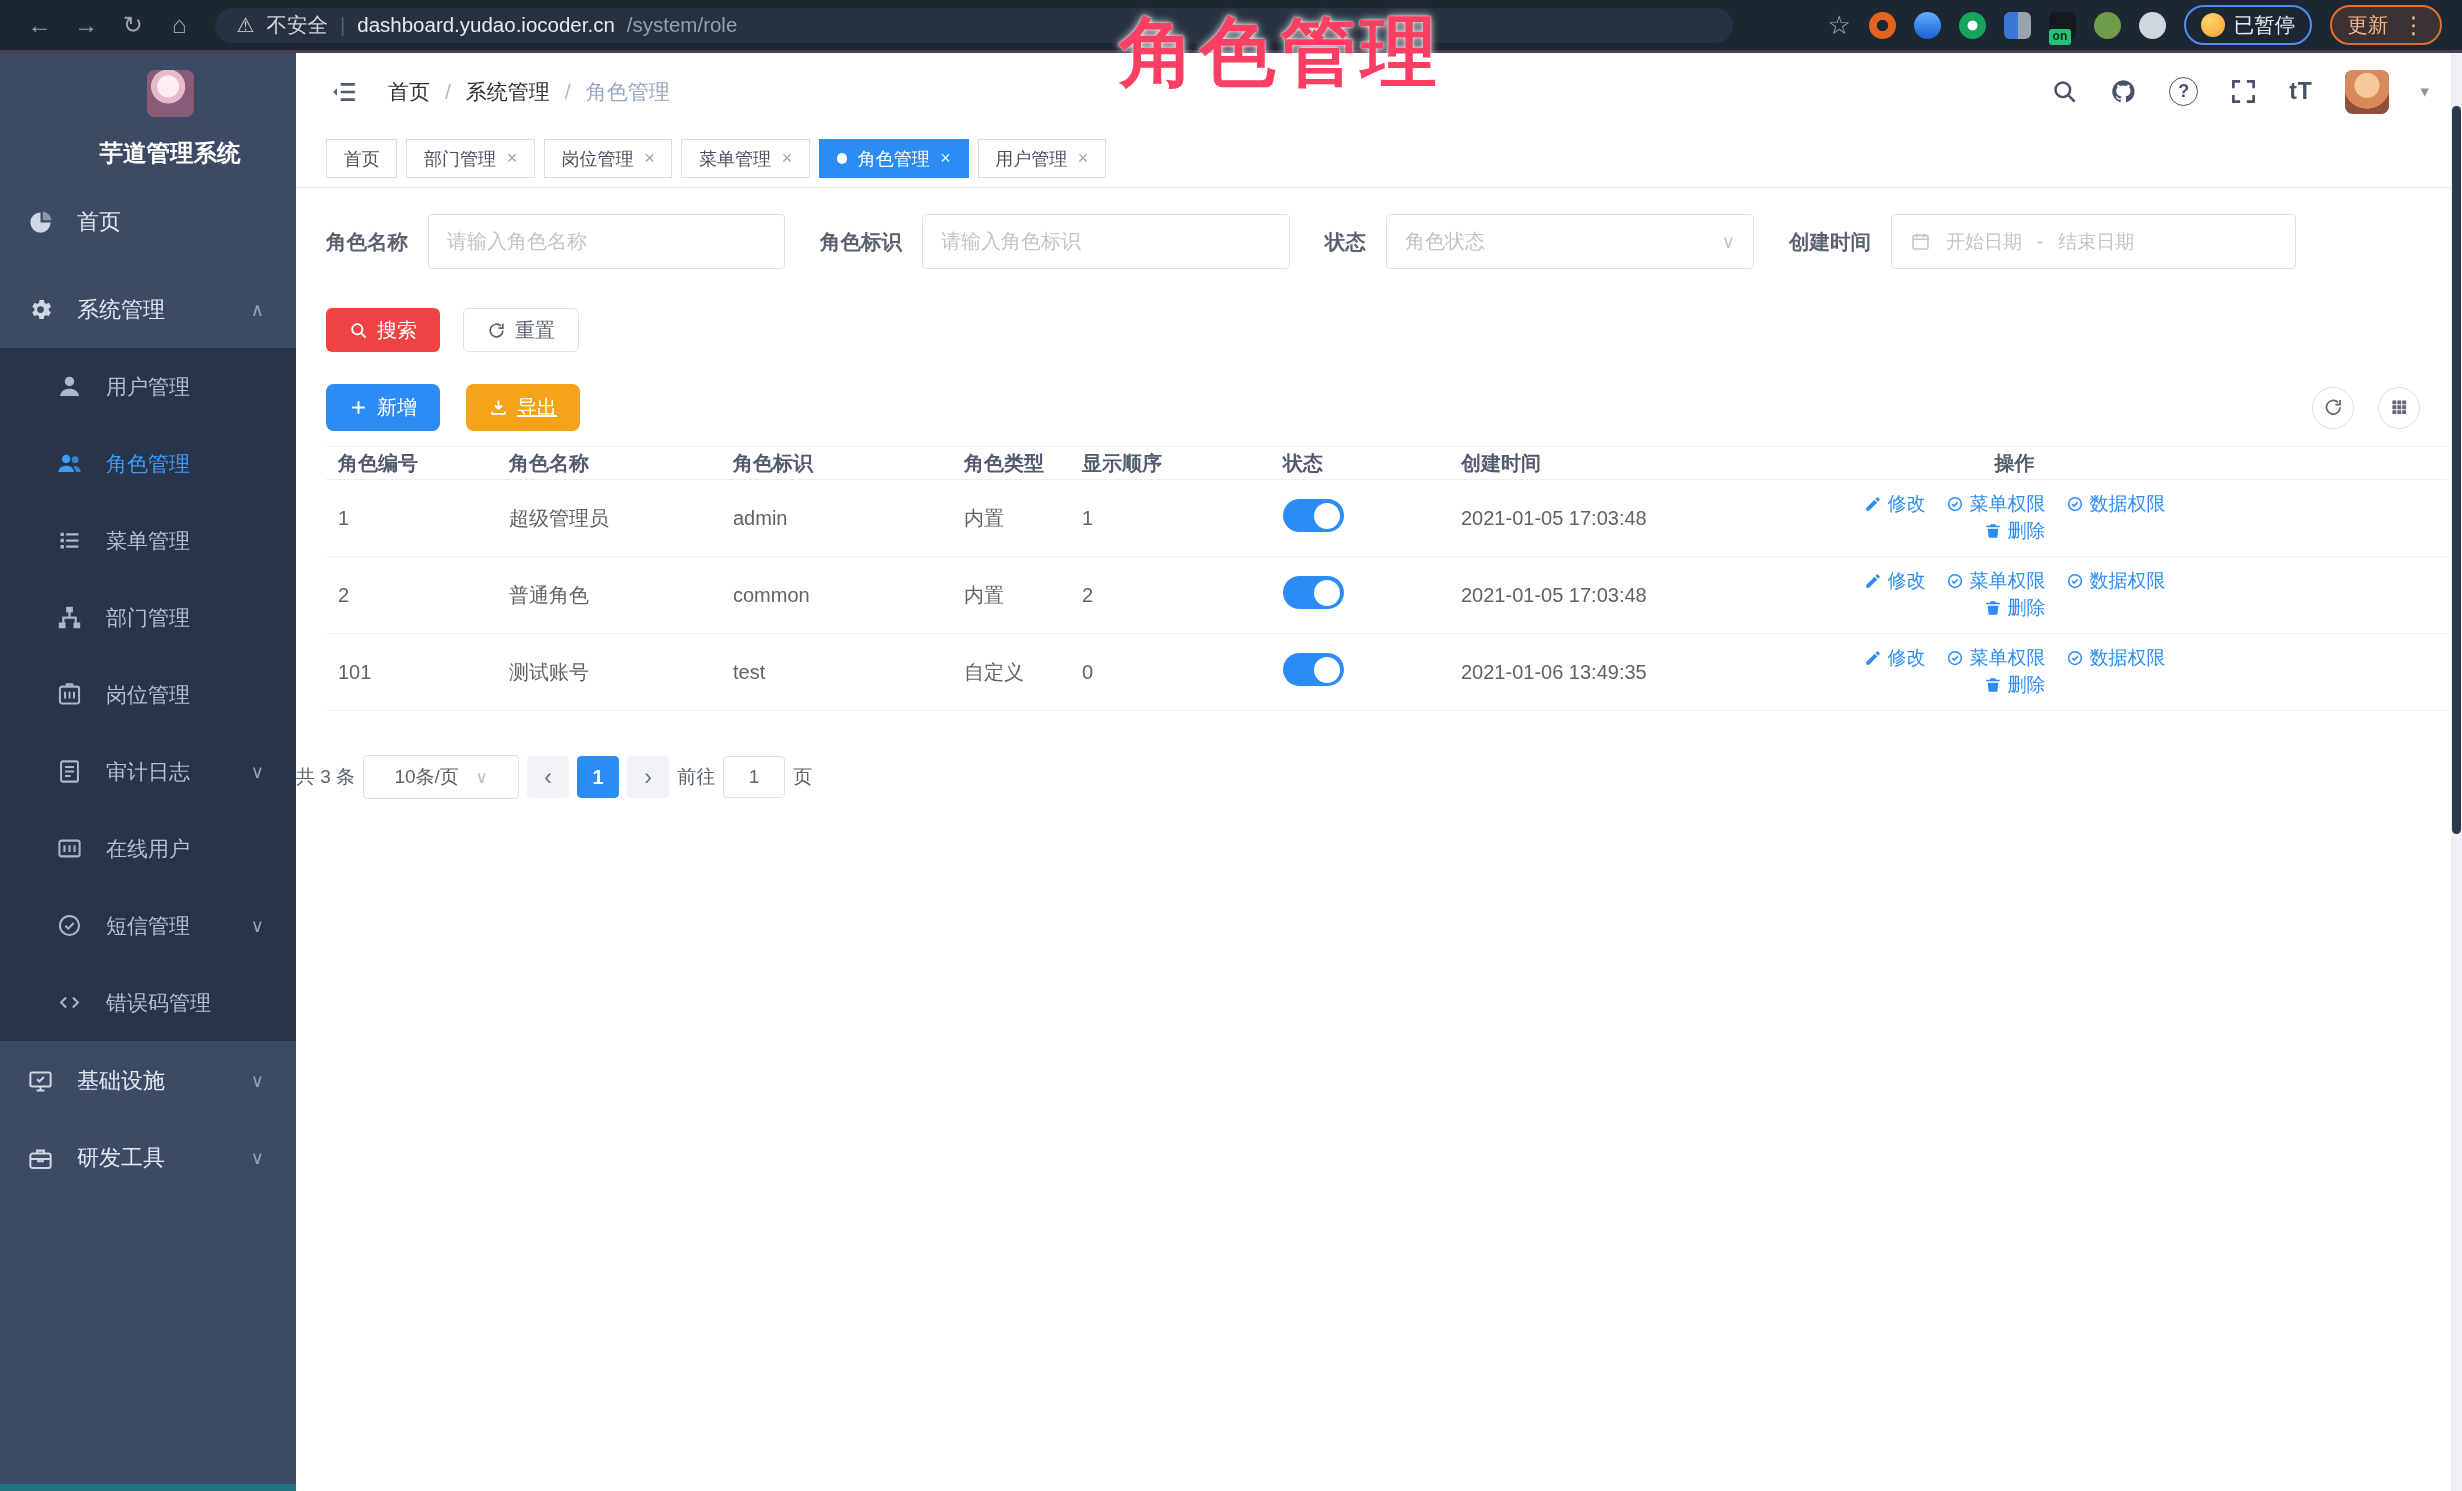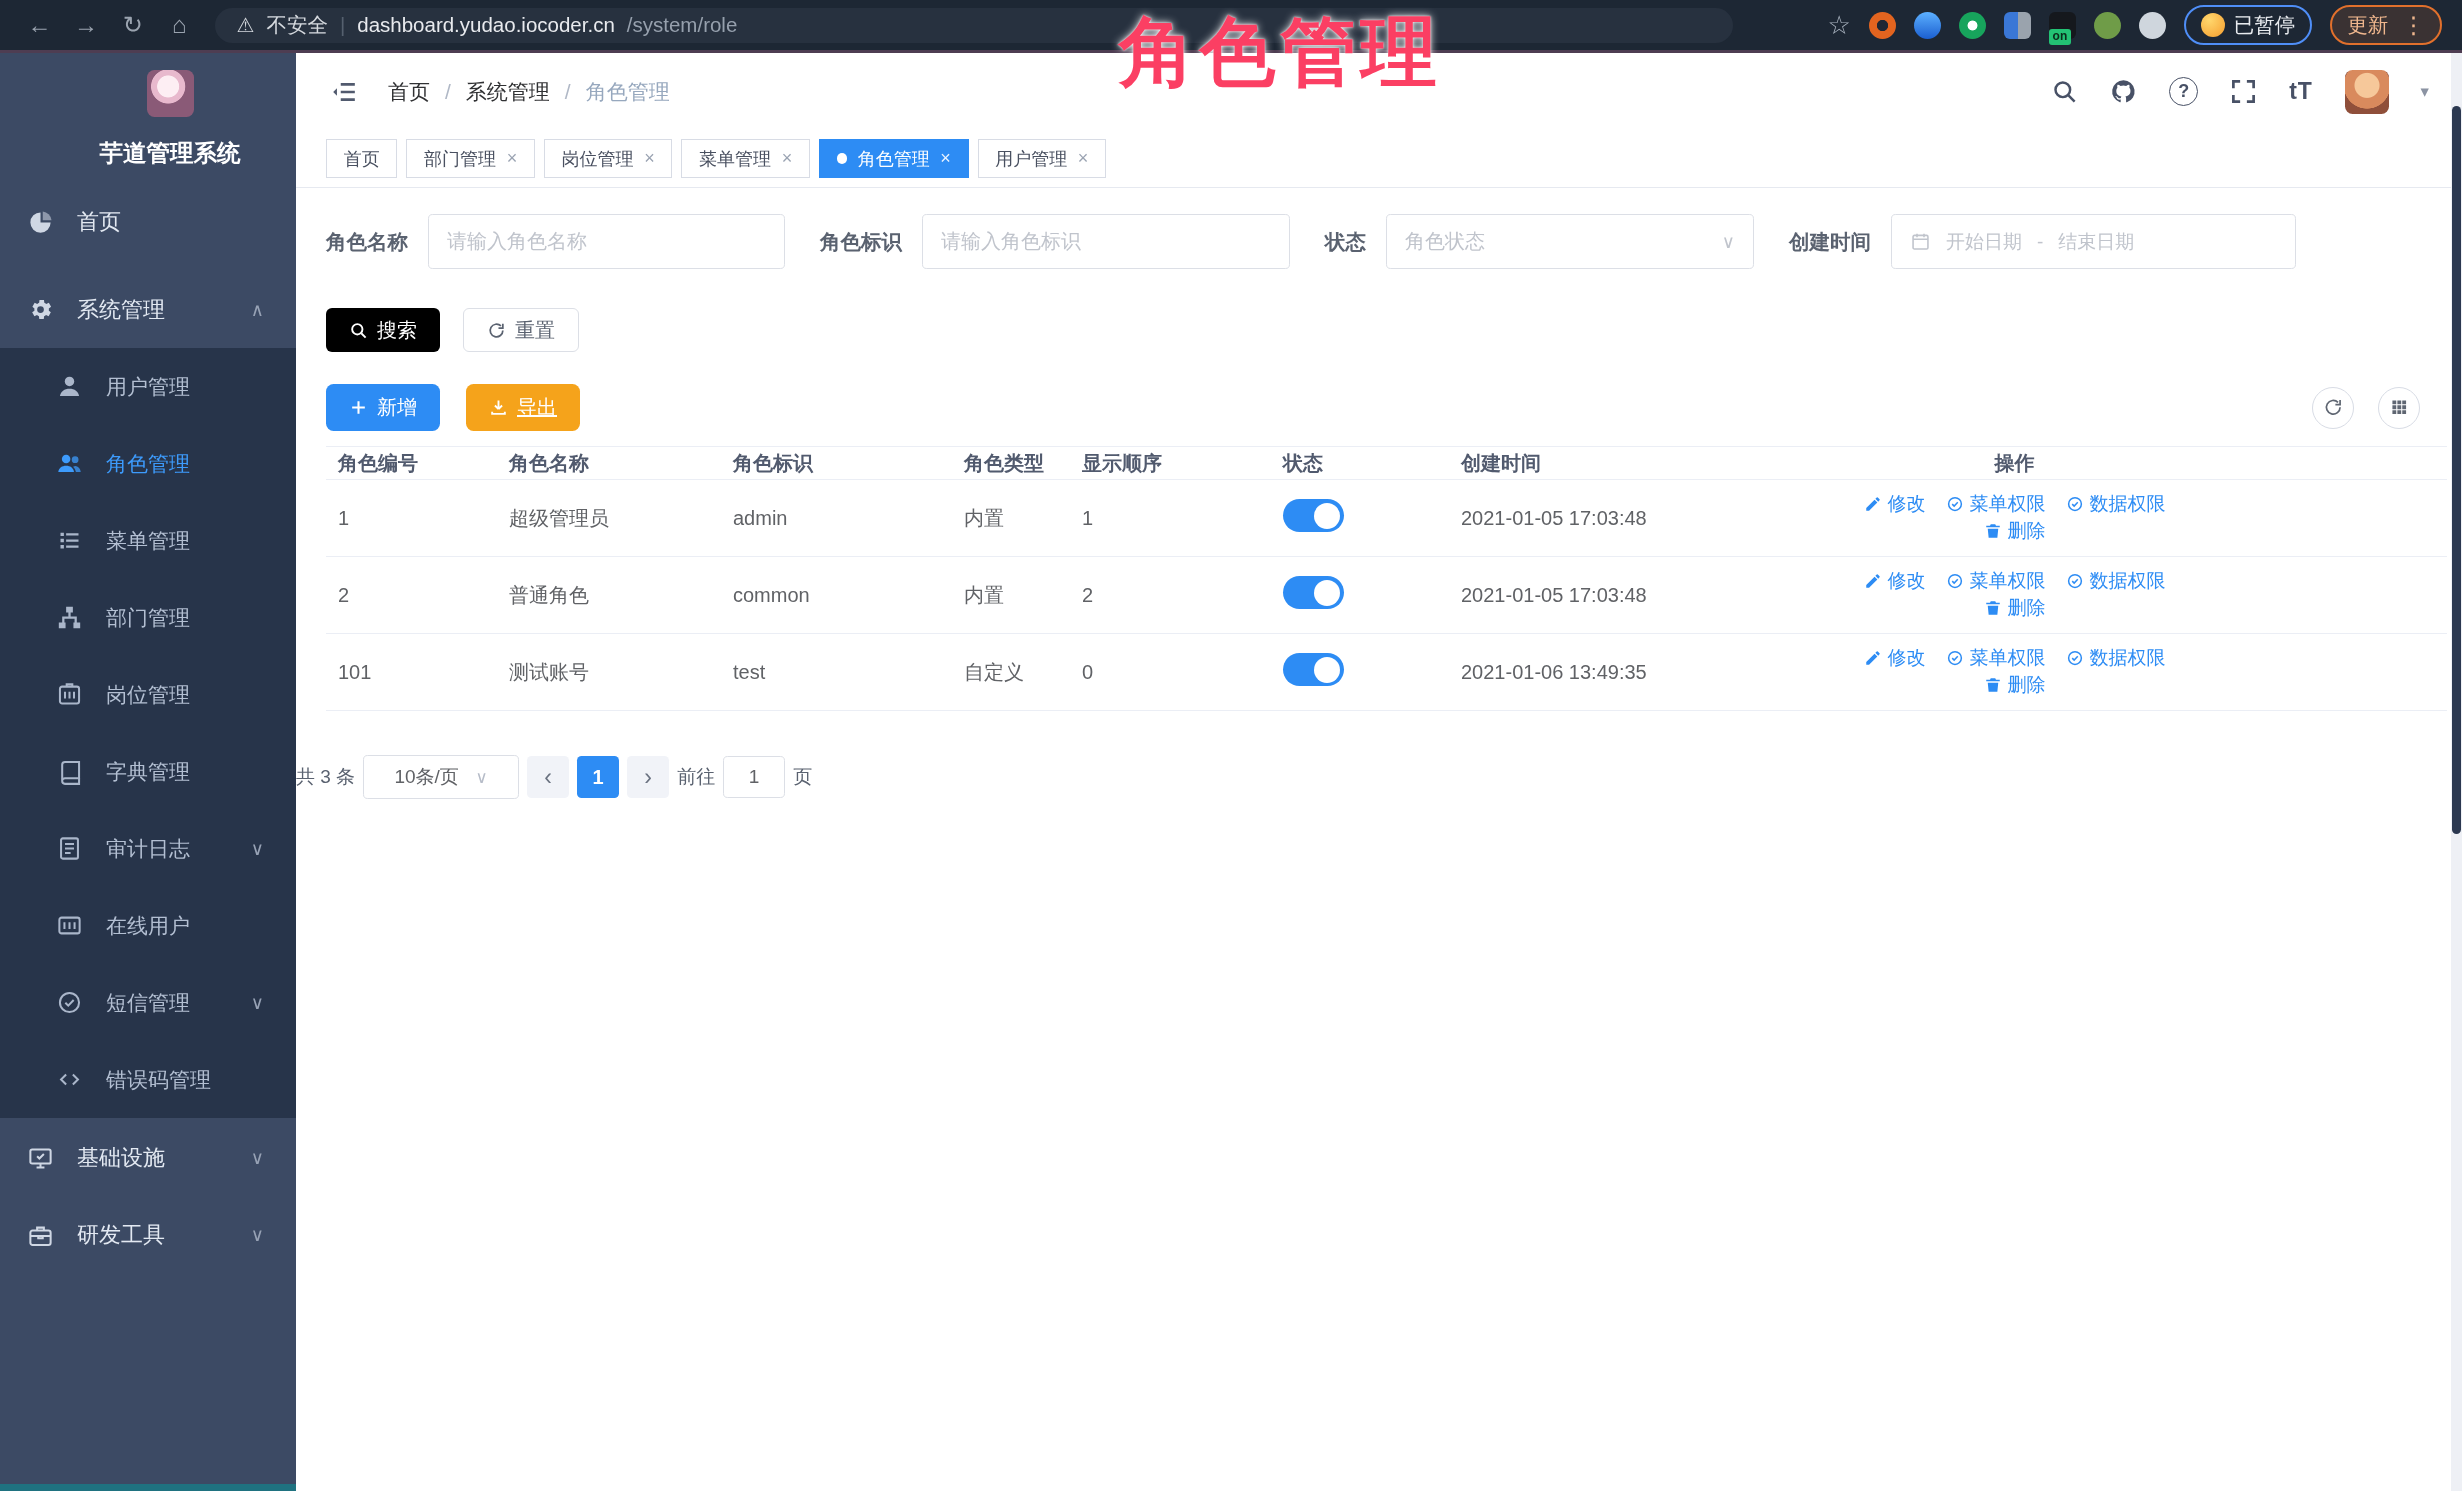--- a/index.html
+++ b/index.html
@@ -95,21 +95,21 @@
   .finput .fcaret { margin-left:auto; font-size:18px; color:#c0c4cc; }
   .datebox { gap:15px; justify-content:flex-start; }
   .datebox .cal { width:21px; height:21px; color:#c0c4cc; flex:0 0 auto; }
   .datebox span { font-size:19px; }
 
   
   .btnrow { margin-top:39px; padding:0 30px; display:flex; gap:23px; }
   .btn { height:44px; border-radius:6px; display:inline-flex; align-items:center; gap:9px;
          padding:0 23px; font-size:20px; border:none; }
   .btn svg { width:19px; height:19px; }
-  .btn-search { background:#000000; color:#fff; }
+  .btn-search { background:#ef4444; color:#fff; }
   .btn-reset { background:#fff; border:0.8px solid #dcdfe6; color:#5a6270; }
   .actionrow { margin-top:32px; padding:0 30px; display:flex; align-items:center; }
   .btn-add { background:#2d8cf4; color:#fff; height:47px; border-radius:7.6px; }
   .btn-export { background:#f5a31b; color:#fff; height:47px; border-radius:7.6px; margin-left:26px;text-decoration:underline; }
   .circles { margin-left:auto; display:flex; gap:24px; margin-right:12px; }
   .circle { width:42px; height:42px; border-radius:50%; border:0.8px solid #d8dce5; background:#fff;
             display:flex; align-items:center; justify-content:center; color:#5f6672; }
   .circle svg { width:20.5px; height:20.5px; }
 
   
@@ -233,27 +233,20 @@
         <path d="M9 2.5h6v5H9zM2.5 16.5h6v5h-6zM15.5 16.5h6v5h-6zM11 7.5h2V11h5.5v5.5h-2V13h-9v3.5h-2V11H11z"></path>
       </svg>
       <span>部门管理</span>
     </div>
     <div class="mi">
       <svg class="ic" viewBox="0 0 24 24" fill="none" stroke="currentColor" stroke-width="1.8">
         <rect x="3.5" y="5" width="17" height="15" rx="2"></rect>
           <path d="M9.5 5V3h5v2M8 9.5v6M12 9.5v6M16 9.5v6"></path>
       </svg>
       <span>岗位管理</span>
-    </div>
-    <div class="mi">
-      <svg class="ic" viewBox="0 0 24 24" fill="none" stroke="currentColor" stroke-width="1.8">
-        <path d="M5.5 20.5A2.5 2.5 0 0 1 8 18h12.5V3.5H8A2.5 2.5 0 0 0 5.5 6z"></path>
-          <path d="M5.5 20.5A2.5 2.5 0 0 0 8 23h12.5v-5"></path>
-      </svg>
-      <span>字典管理</span>
     </div>
     <div class="mi">
       <svg class="ic" viewBox="0 0 24 24" fill="none" stroke="currentColor" stroke-width="1.8">
         <rect x="4.5" y="3" width="15" height="18" rx="1.5"></rect>
           <path d="M8 8h8M8 12h8M8 16h5"></path>
       </svg>
       <span>审计日志</span>
       <span class="caret">∨</span>
     </div>
     <div class="mi">

